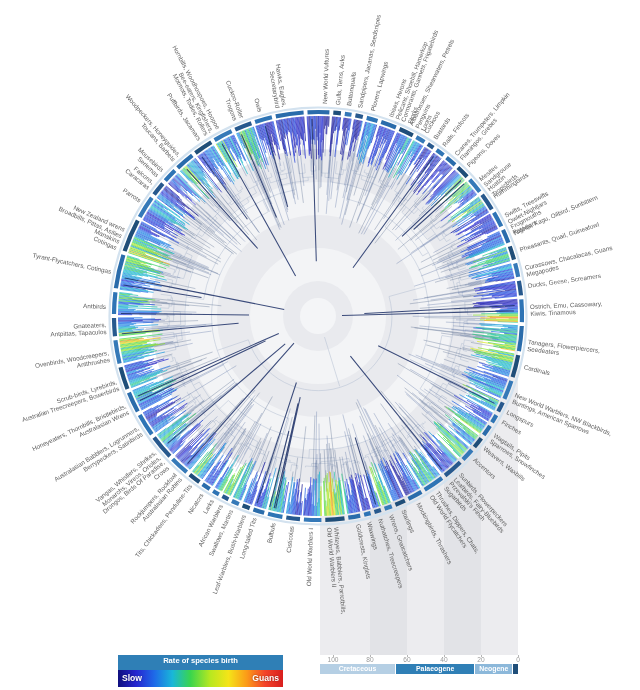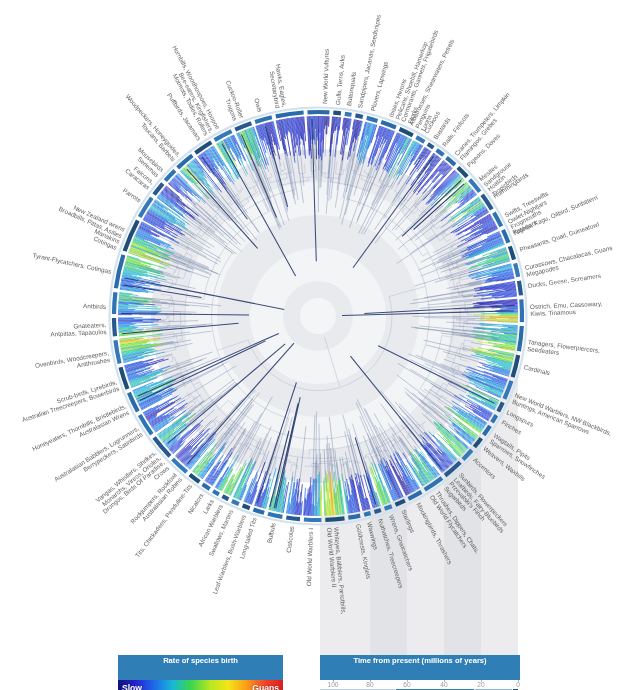--- a/index.html
+++ b/index.html
@@ -3,21 +3,21 @@
 <meta charset="utf-8">
 <style>
   html,body{margin:0;padding:0;background:#ffffff;}
   #stage{position:relative;width:640px;height:690px;background:#ffffff;overflow:hidden;
          font-family:"Liberation Sans","DejaVu Sans",sans-serif;}
   .band{position:absolute;top:316px;height:339px;}
   #phylo{position:absolute;left:0;top:0;}
   .clade-label{position:absolute;font-size:6.3px;line-height:6.6px;color:#5f5f5f;
                white-space:nowrap;letter-spacing:0;}
   .legend{position:absolute;}
-  .legend-header{height:25px;line-height:11px;text-align:center;color:#ffffff;
+  .legend-header{height:15px;line-height:11px;text-align:center;color:#ffffff;
                  font-size:7.6px;font-weight:bold;}
   #rate-legend{left:118px;top:655px;width:165px;}
   #rate-gradient{position:relative;height:17px;}
   #rate-gradient .end-label{position:absolute;top:0;line-height:17px;color:#ffffff;
         font-weight:bold;font-size:8.6px;text-shadow:0 0 2px rgba(0,0,0,0.45);}
   #rate-slow{left:4px;} #rate-fast{right:4px;}
   #time-legend{left:320px;top:655px;width:200px;}
   #time-ticks{position:relative;height:9px;}
   #time-ticks .tick-num{position:absolute;top:1px;transform:translateX(-50%);
         font-size:6.6px;color:#9a9a9a;}
@@ -389,21 +389,20 @@
 
   <div id="rate-legend" class="legend">
     <div class="legend-header" style="background: rgb(47, 127, 182);">Rate of species birth</div>
     <div id="rate-gradient" style="background: linear-gradient(to right, rgb(16, 16, 127) 0%, rgb(37, 37, 208) 11%, rgb(30, 106, 232) 22%, rgb(25, 183, 216) 33%, rgb(58, 213, 77) 44%, rgb(184, 232, 32) 56%, rgb(245, 228, 24) 67%, rgb(251, 155, 24) 78%, rgb(244, 68, 42) 89%, rgb(216, 30, 30) 100%);">
       <span id="rate-slow" class="end-label">Slow</span>
       <span id="rate-fast" class="end-label">Guans</span>
     </div>
   </div>
 
   <div id="time-legend" class="legend">
-    <div class="legend-header" style="background: rgb(47, 127, 182);">Time from present (millions of years)</div>
     <div id="time-ticks">
         <div class="tick-mark" style="left: 13px;"></div>
         <span class="tick-num" style="left: 13px; color: rgb(154, 154, 154);">100</span>
         <div class="tick-mark" style="left: 50px;"></div>
         <span class="tick-num" style="left: 50px; color: rgb(154, 154, 154);">80</span>
         <div class="tick-mark" style="left: 87px;"></div>
         <span class="tick-num" style="left: 87px; color: rgb(154, 154, 154);">60</span>
         <div class="tick-mark" style="left: 124px;"></div>
         <span class="tick-num" style="left: 124px; color: rgb(154, 154, 154);">40</span>
         <div class="tick-mark" style="left: 161px;"></div>

